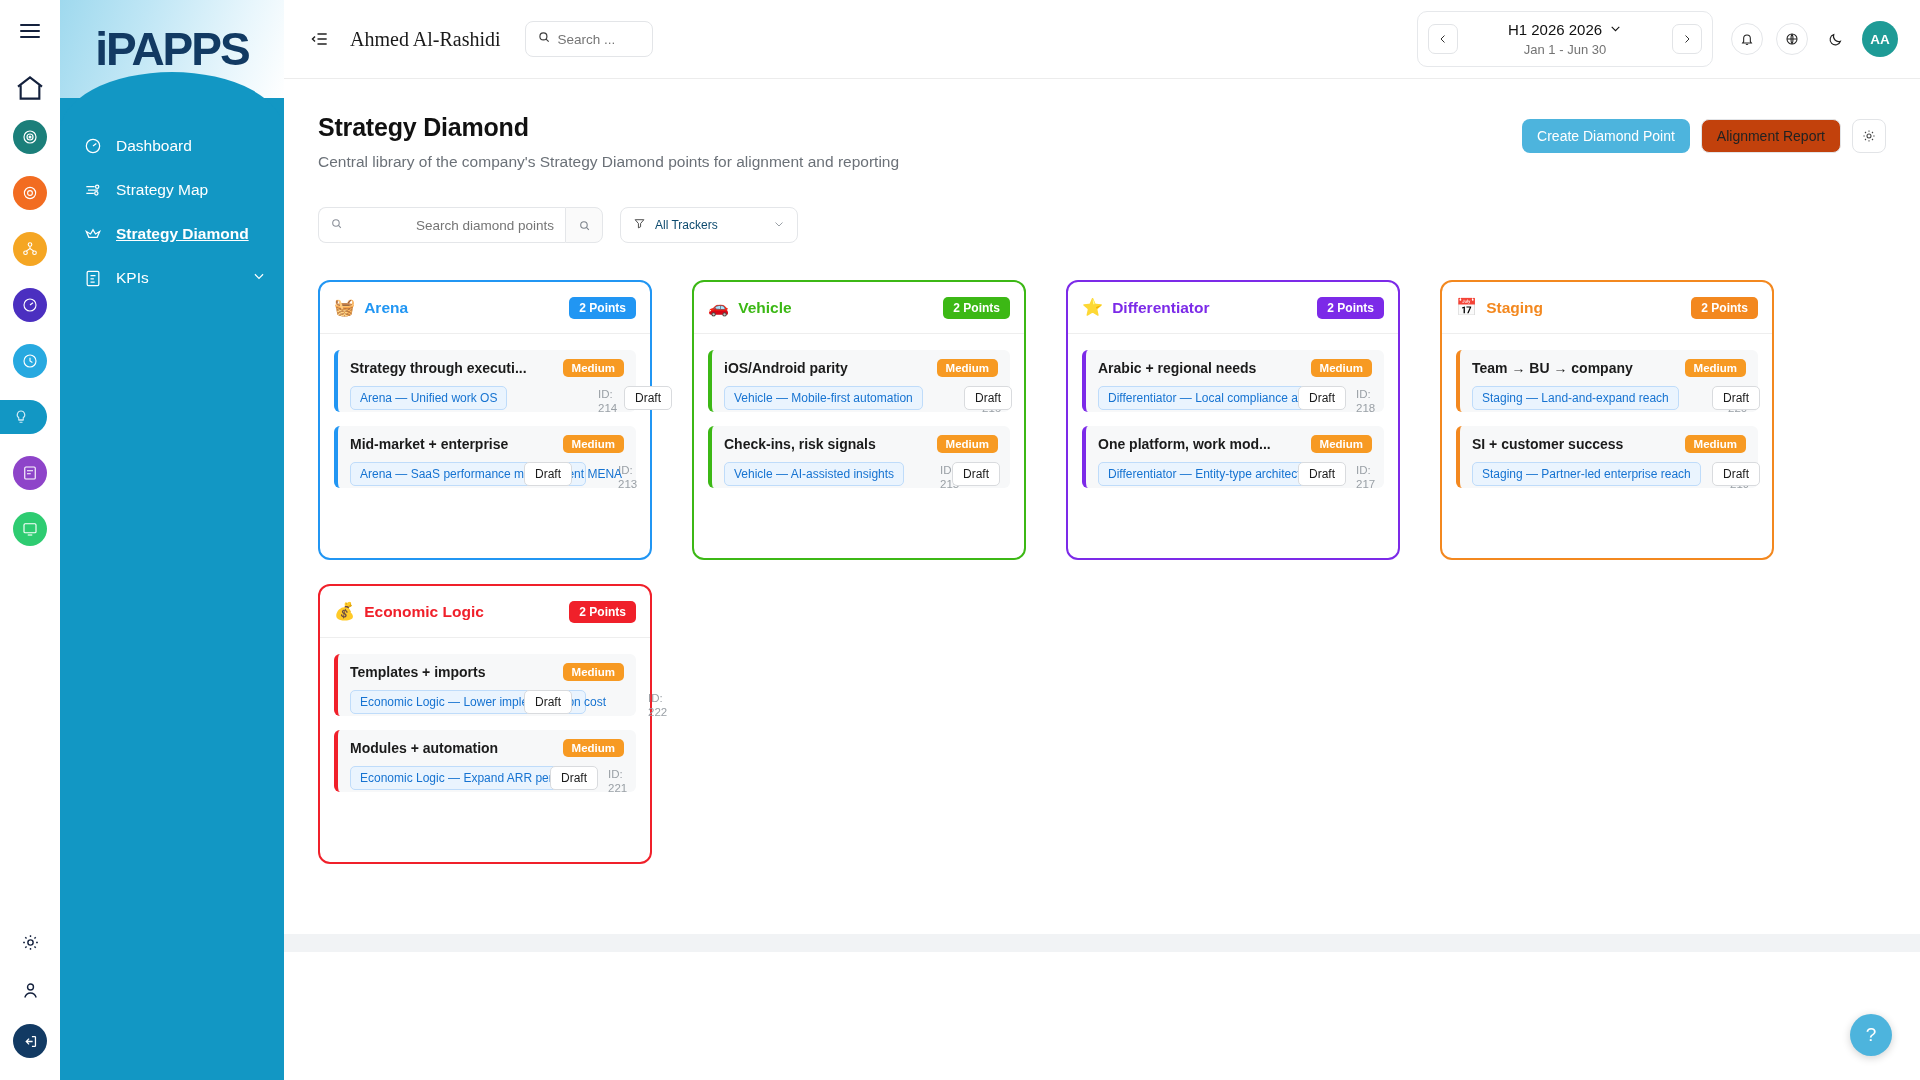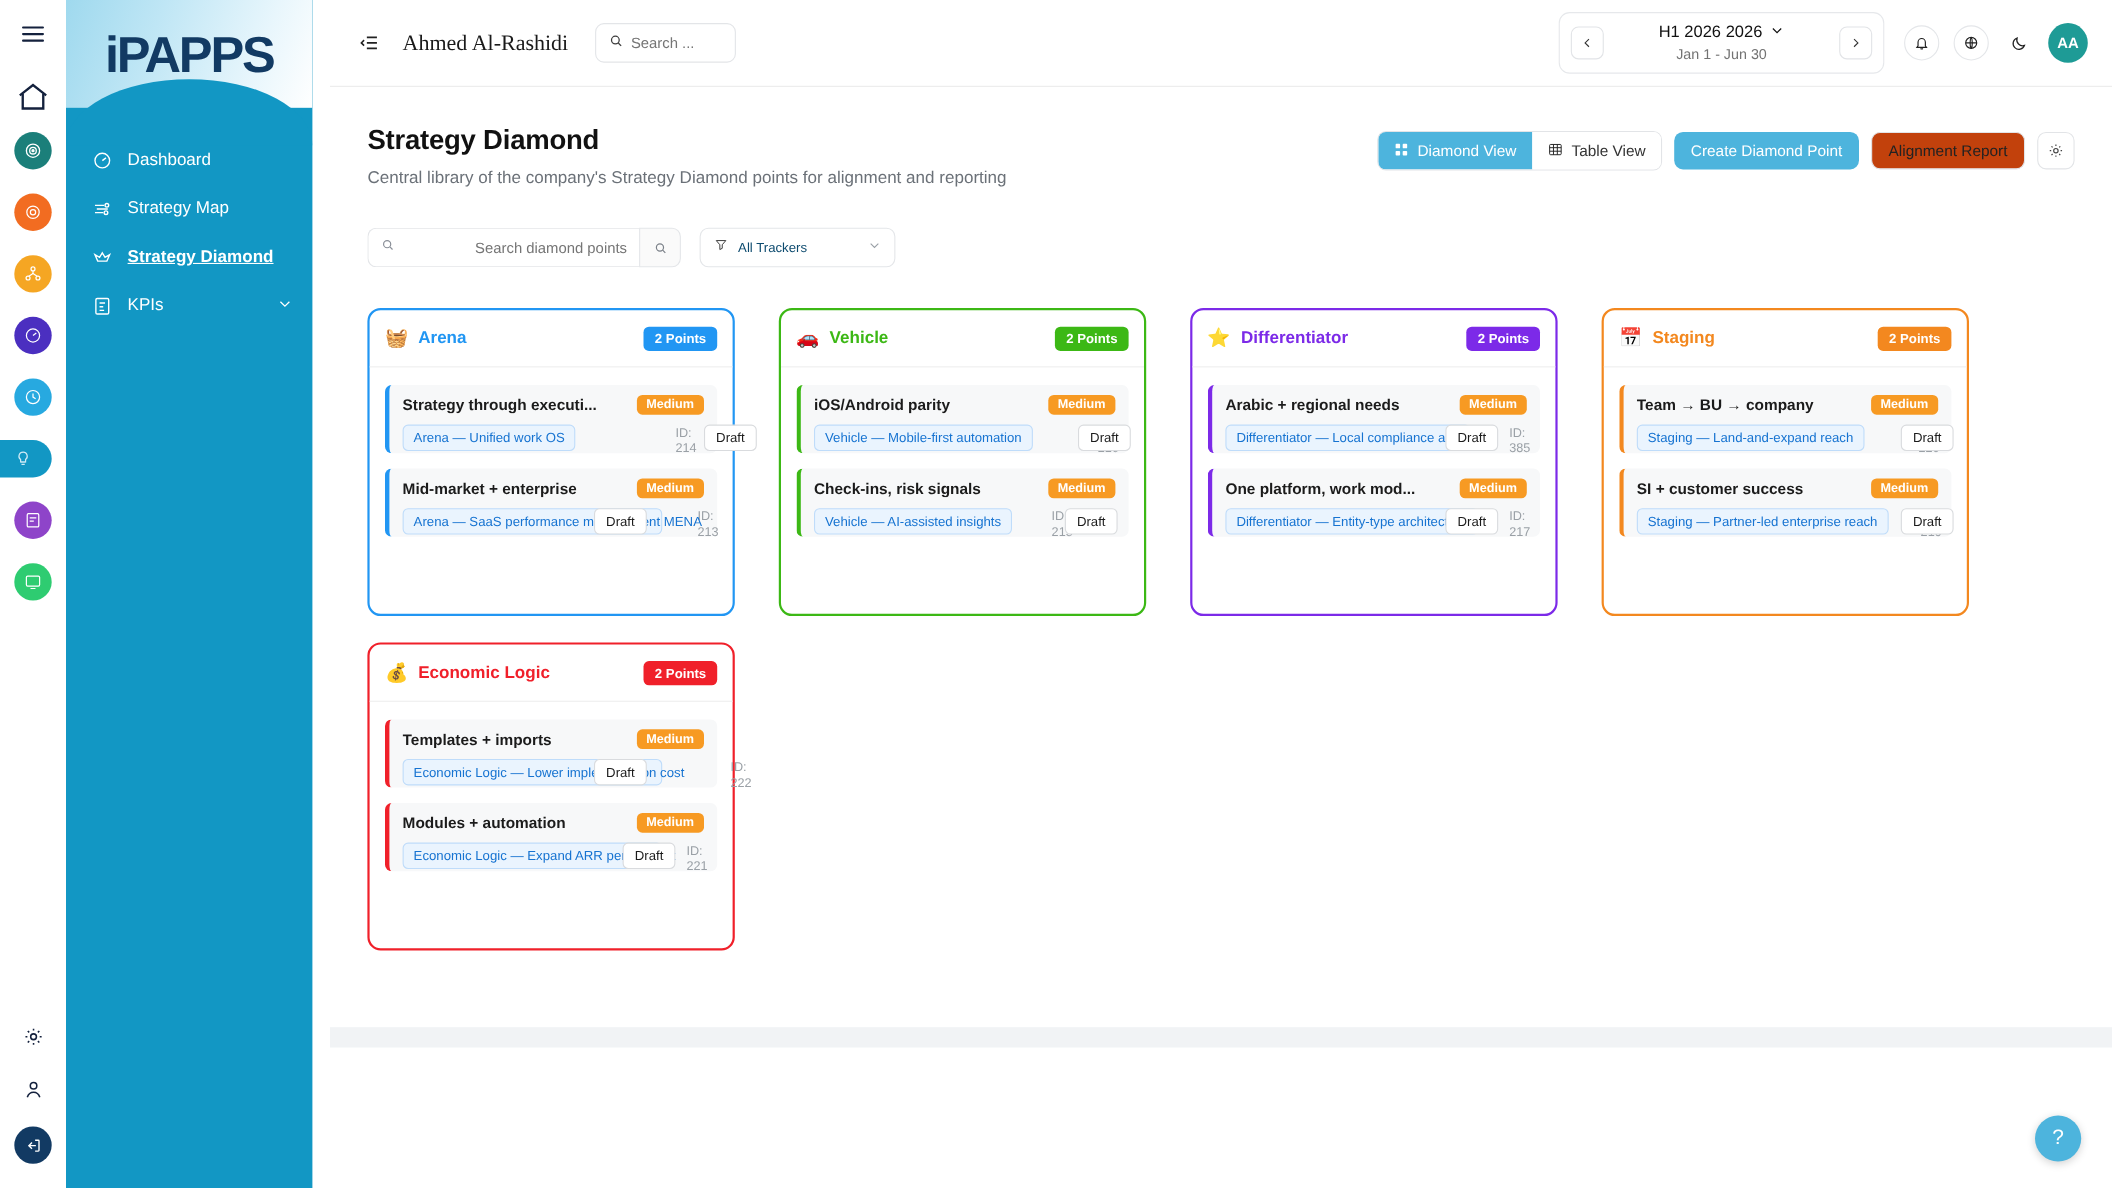--- a/index.html
+++ b/index.html
@@ -63,21 +63,21 @@
     display:flex; align-items:center; gap: 12px; padding: 11px 0 11px 22px;
     color:#ffffff; font-size: 15.5px; cursor: pointer; position: relative;
   }
   .nav-item .nav-ico { width: 22px; height: 22px; display:flex; align-items:center; justify-content:center; flex:0 0 22px;}
   .nav-item .nav-ico svg { width:20px; height:20px; stroke:#fff; fill:none; stroke-width:1.5;}
   .nav-item.active .nav-label { font-weight: 700; text-decoration: underline; }
   .nav-chevron { margin-left:auto; margin-right: 18px; }
   .nav-chevron svg { width:14px; height:14px; stroke:#fff; fill:none; stroke-width:2;}
 
   
-  .main { flex: 1 1 auto; height:952px; display:flex; flex-direction:column; background:#f1f3f5; min-width:0;margin-left:16px;}
+  .main { flex: 1 1 auto; height:952px; display:flex; flex-direction:column; background:#f1f3f5; min-width:0;}
   .topbar {
     height: 79px; background:#fff; display:flex; align-items:center;
     padding: 0 22px 0 24px; flex: 0 0 79px; border-bottom: 1px solid #ececec;
   }
   .collapse-ico { width:24px; height:24px; display:flex; align-items:center; justify-content:center; cursor:pointer;}
   .collapse-ico svg { width:20px; height:20px; stroke:#222; fill:none; stroke-width:1.7;}
   .user-name {
     font-family:"Liberation Serif", serif; font-size: 20px; color:#1a1a1a;
     margin-left: 18px; margin-right: 24px; white-space:nowrap;
   }
@@ -434,42 +434,20 @@
 
     <div class="content">
       <div class="sheet">
 
         <div class="page-head">
           <div>
             <div class="page-title">Strategy Diamond</div>
             <div class="page-sub">Central library of the company's Strategy Diamond points for alignment and reporting</div>
           </div>
           <div class="head-actions">
-            <div class="seg">
-              <button class="seg-btn on">
-                <span>
-                  <svg viewBox="0 0 24 24" fill="#fff">
-                      <rect x="3" y="3" width="7" height="7" rx="1.3"></rect>
-                      <rect x="14" y="3" width="7" height="7" rx="1.3"></rect>
-                      <rect x="3" y="14" width="7" height="7" rx="1.3"></rect>
-                      <rect x="14" y="14" width="7" height="7" rx="1.3"></rect>
-                    </svg>
-                </span>
-                <span>Diamond View</span>
-              </button>
-              <button class="seg-btn">
-                <span>
-                  <svg viewBox="0 0 24 24" fill="none" stroke="#222" stroke-width="1.5">
-                      <rect x="3" y="4" width="18" height="16" rx="1.5"></rect>
-                      <path d="M3 9h18M3 14.5h18M9 4v16M15 4v16"></path>
-                    </svg>
-                </span>
-                <span>Table View</span>
-              </button>
-            </div>
             <button class="btn-primary">Create Diamond Point</button>
             <button class="btn-ghost">Alignment Report</button>
             <div class="btn-icon">
               <svg viewBox="0 0 24 24">
                   <circle cx="12" cy="12" r="3"></circle>
                   <path d="M12 3.6v2M12 18.4v2M3.6 12h2M18.4 12h2M6 6l1.5 1.5M16.5 16.5L18 18M18 6l-1.5 1.5M7.5 16.5L6 18"></path>
                 </svg>
             </div>
           </div>
         </div>
@@ -580,21 +558,21 @@
               <span class="dcard-badge" style="background:#7c2ae8">2 Points</span>
             </div>
             <div class="dcard-body">
               <div class="point" style="border-left-color:#7c2ae8">
                 <div class="point-row1">
                   <span class="point-name">Arabic + regional needs</span>
                   <span class="chip-prio">Medium</span>
                 </div>
                 <div class="point-row2">
                   <span class="chip-tracker">Differentiator — Local compliance and</span>
-                  <span class="id-text" style="left:258px">ID: 385</span>
+                  <span class="id-text" style="left:258px">ID: 218</span>
                   <span class="chip-status" style="left:200px">Draft</span>
                 </div>
               </div>
               <div class="point" style="border-left-color:#7c2ae8">
                 <div class="point-row1">
                   <span class="point-name">One platform, work mod...</span>
                   <span class="chip-prio">Medium</span>
                 </div>
                 <div class="point-row2">
                   <span class="chip-tracker">Differentiator — Entity-type architecture</span>

